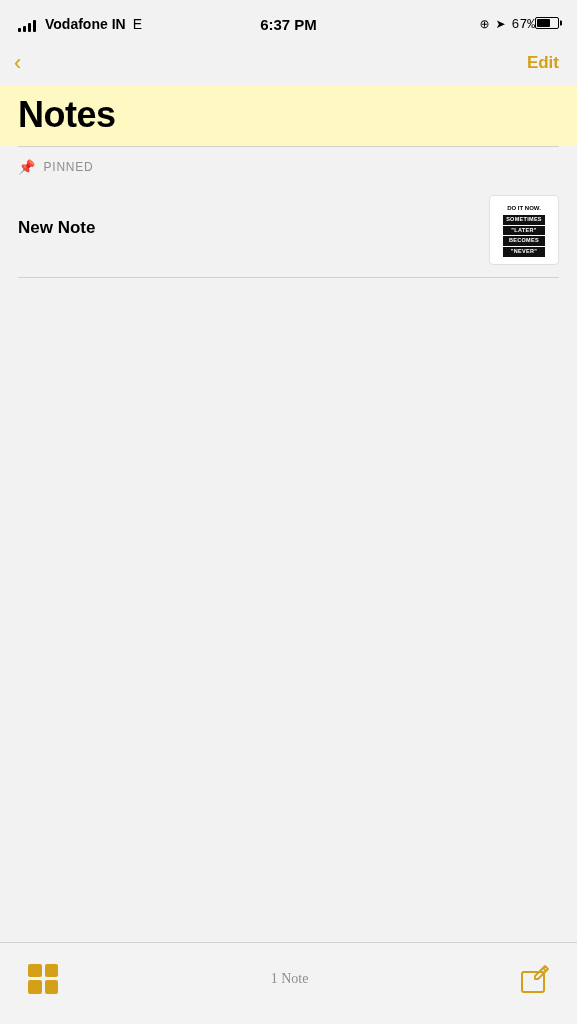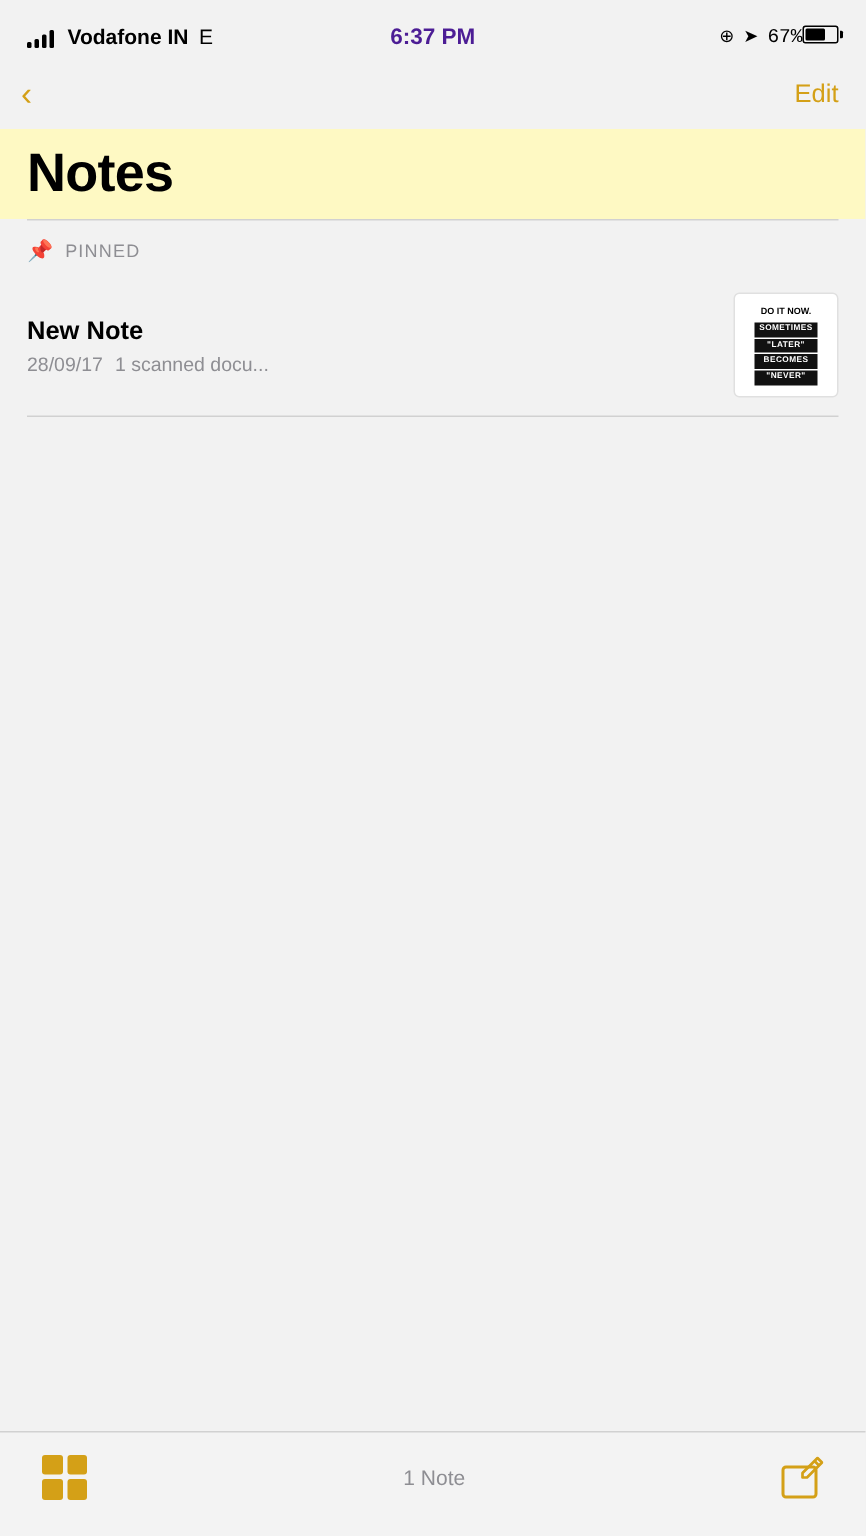--- a/index.html
+++ b/index.html
@@ -48,21 +48,21 @@
 
     .signal-bar {
       width: 3px;
       background: #000;
       border-radius: 1px;
     }
 
     .status-center {
       font-size: 15px;
       font-weight: 600;
-      color: #4c1d95;
+      color: #000000;
       position: absolute;
       left: 50%;
       transform: translateX(-50%);
     }
 
     .status-right {
       display: flex;
       align-items: center;
       gap: 6px;
       margin-left: auto;
@@ -124,21 +124,21 @@
       align-items: center;
       color: #d4a017;
       font-size: 22px;
       cursor: pointer;
       font-weight: 300;
     }
 
     .edit-btn {
       color: #d4a017;
       font-size: 17px;
-      font-weight: 400;
+      font-weight: 700;
       cursor: pointer;
     }
 
     
     .page-title-section {
       padding: 8px 18px 10px 18px;
       background: #fef9c3;
     }
 
     .page-title {
@@ -270,21 +270,22 @@
       position: fixed;
       bottom: 0;
       left: 0;
       width: 577px;
       background: rgba(242, 242, 242, 0.95);
       border-top: 1px solid #d1d1d1;
       display: flex;
       justify-content: space-between;
       align-items: center;
       padding: 10px 28px 20px 28px;
-      height: 70px;
+      height: 82px;
+      font-family: Liberation Serif, serif;
     }
 
     .tab-icon-btn {
       display: flex;
       flex-direction: column;
       align-items: center;
       cursor: pointer;
       color: #d4a017;
     }
 
@@ -370,24 +371,20 @@
 <div class="divider-light"></div>
 
 <div class="section-header">
   <span class="pin-icon">📌</span>
   <span class="section-label">PINNED</span>
 </div>
 
 <div class="note-item">
   <div class="note-content">
     <div class="note-title">New Note</div>
-    <div class="note-meta">
-      <span class="note-date">28/09/17</span>
-      <span class="note-preview">1 scanned docu...</span>
-    </div>
   </div>
   <div class="note-thumbnail">
     <div class="thumbnail-content">
       <span class="thumbnail-line-white">DO IT NOW.</span>
       <span class="thumbnail-line">SOMETIMES</span>
       <span class="thumbnail-line">"LATER"</span>
       <span class="thumbnail-line">BECOMES</span>
       <span class="thumbnail-line">"NEVER"</span>
     </div>
   </div>

